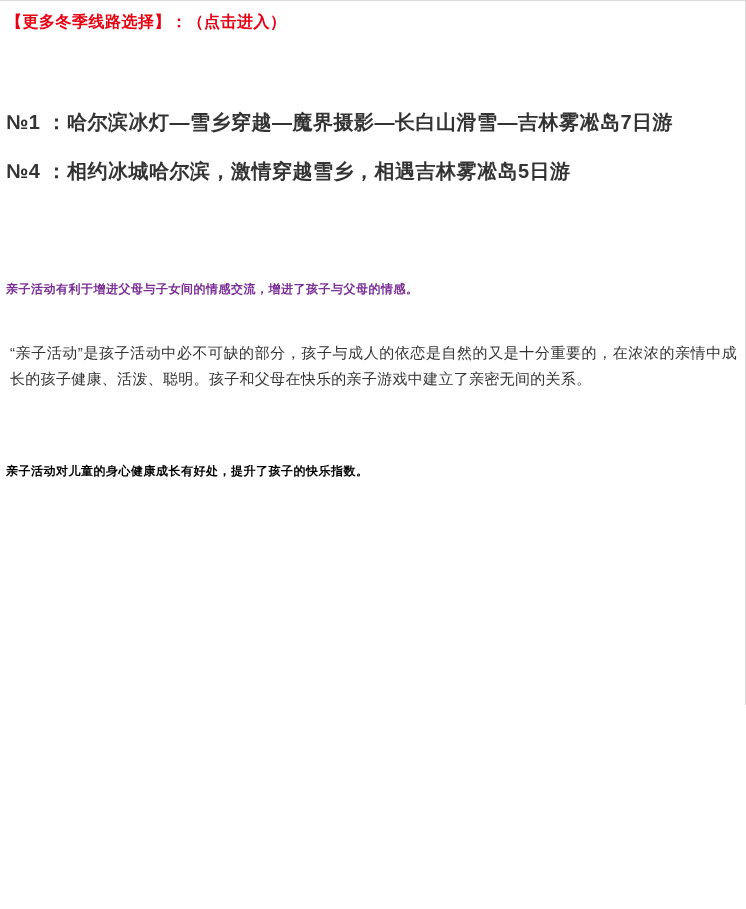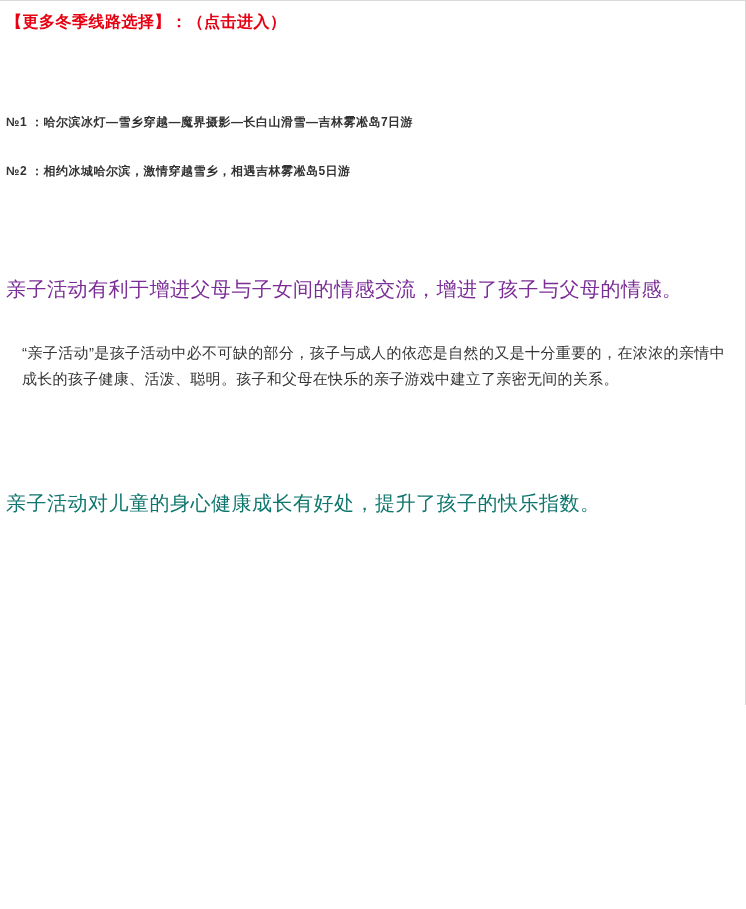--- a/index.html
+++ b/index.html
@@ -24,65 +24,65 @@
     font-size: 16px;
     font-weight: bold;
     line-height: 20px;
     cursor: pointer;
     letter-spacing: 0.5px;
   }
   .route-list {
     margin-top: 80px;
   }
   .route-item {
-    font-size: 12px;
+    font-size: 20px;
     font-weight: bold;
     color: #333333;
     line-height: 20px;
     margin-bottom: 29px;
     cursor: pointer;
     letter-spacing: 0.5px;
     white-space: nowrap;
   }
   .section-heading {
-    font-size: 20px;
-    font-weight: normal;
+    font-size: 12px;
+    font-weight: bold;
     line-height: 22px;
     letter-spacing: 0.5px;
   }
   .heading-purple {
     color: #7b2d96;
     margin-top: 97px;
   }
   .heading-green {
-    color: #0f766e;
-    margin-top: 100px;
+    color: #000000;
+    margin-top: 68px;
   }
   .body-para {
     font-size: 15px;
     color: #333333;
     line-height: 26px;
-    margin: 16px;
+    margin: 4px;
     text-align: justify;
     letter-spacing: 0.3px;
   }
   .first-para {
     margin-top: 40px;
   }
 </style>
 </head>
 <body>
 
 <div class="page">
 
   <div class="header-link">【更多冬季线路选择】：（点击进入）</div>
 
   <div class="route-list">
     <div class="route-item">№1 ：哈尔滨冰灯—雪乡穿越—魔界摄影—长白山滑雪—吉林雾凇岛7日游</div>
-    <div class="route-item">№2 ：相约冰城哈尔滨，激情穿越雪乡，相遇吉林雾凇岛5日游</div>
+    <div class="route-item">№4 ：相约冰城哈尔滨，激情穿越雪乡，相遇吉林雾凇岛5日游</div>
   </div>
 
   <div class="section-heading heading-purple">亲子活动有利于增进父母与子女间的情感交流，增进了孩子与父母的情感。</div>
 
   <p class="body-para first-para">“亲子活动”是孩子活动中必不可缺的部分，孩子与成人的依恋是自然的又是十分重要的，在浓浓的亲情中成长的孩子健康、活泼、聪明。孩子和父母在快乐的亲子游戏中建立了亲密无间的关系。</p>
 
 
   <div class="section-heading heading-green">亲子活动对儿童的身心健康成长有好处，提升了孩子的快乐指数。</div>
 
 

